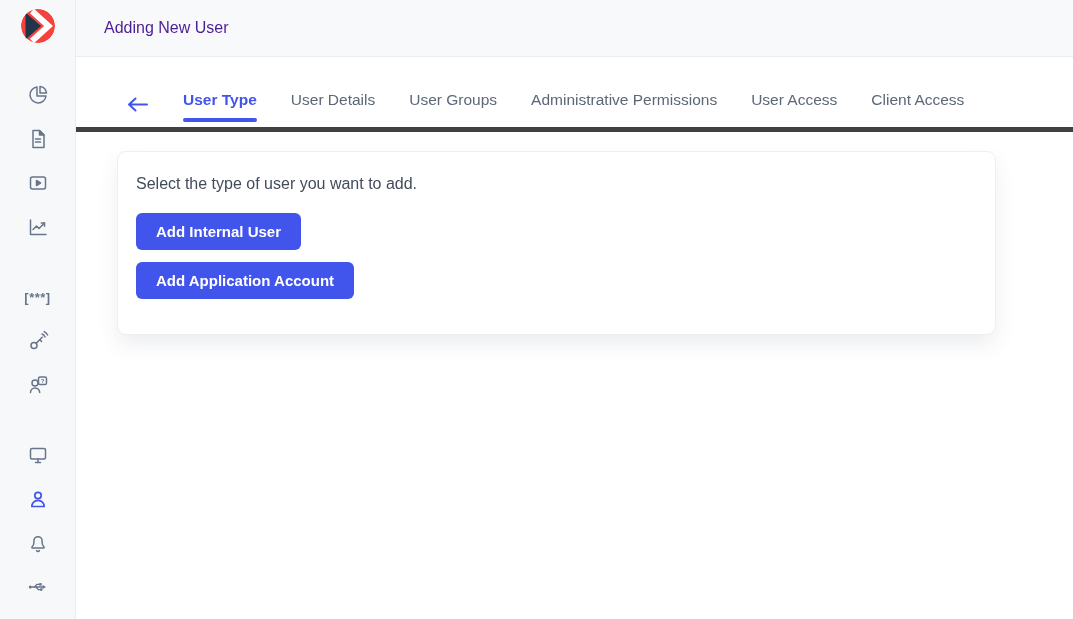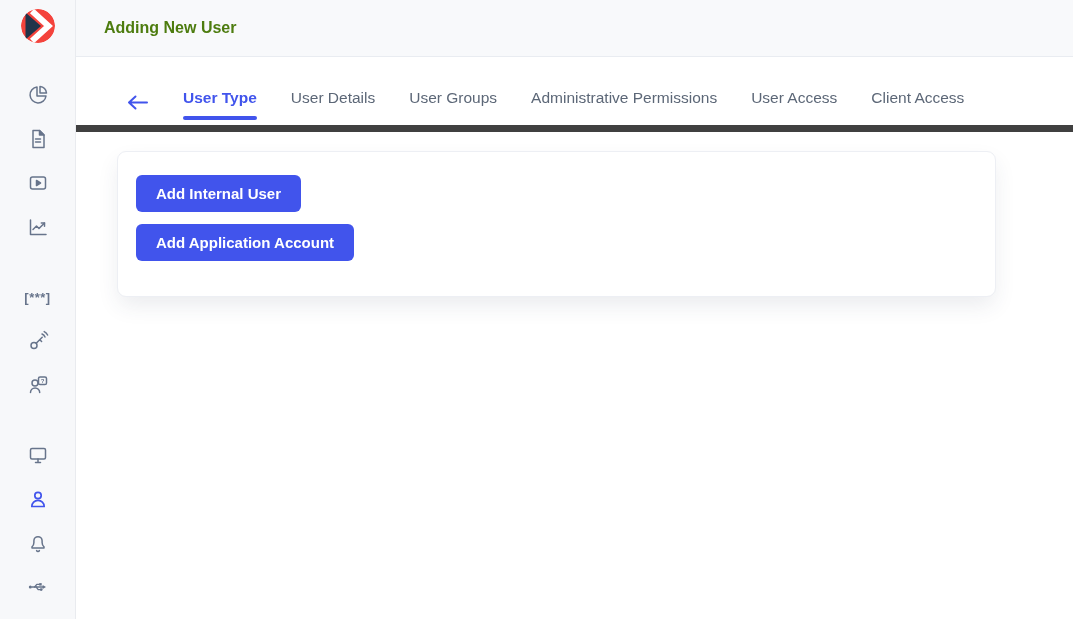--- a/index.html
+++ b/index.html
@@ -32,26 +32,26 @@
 
   
   .main { flex:1; display:flex; flex-direction:column; min-width:0; }
 
   .topbar {
     height:57px; background:#f8f9fb;
     border-bottom:1px solid #e9ecf1;
     display:flex; align-items:center;
     padding-left:28px;
   }
-  .topbar-title { font-size:16px; font-weight:700; color:#4d7c0f; }
+  .topbar-title { font-size:16px; font-weight:400; color:#4c1d95; }
 
   
   .tabbar {
     height:75px; background:#ffffff;
-    border-bottom:7px solid #404040;
+    border-bottom:5px solid #404040;
     display:flex; align-items:flex-end;
     padding-left:50px;
   }
   .back-btn {
     margin-right:34px; margin-bottom:14px;
     cursor:pointer; display:flex; align-items:center;
   }
   .tabs { display:flex; gap:34px; }
   .tab {
     position:relative;
@@ -210,18 +210,19 @@
       <div class="tab">User Details</div>
       <div class="tab">User Groups</div>
       <div class="tab">Administrative Permissions</div>
       <div class="tab">User Access</div>
       <div class="tab">Client Access</div>
     </div>
   </div>
 
   <main class="content">
     <section class="card">
+      <p class="card-prompt">Select the type of user you want to add.</p>
       <button class="action-btn">Add Internal User</button>
       <button class="action-btn">Add Application Account</button>
     </section>
   </main>
 
 </div>
 
 </body></html>

